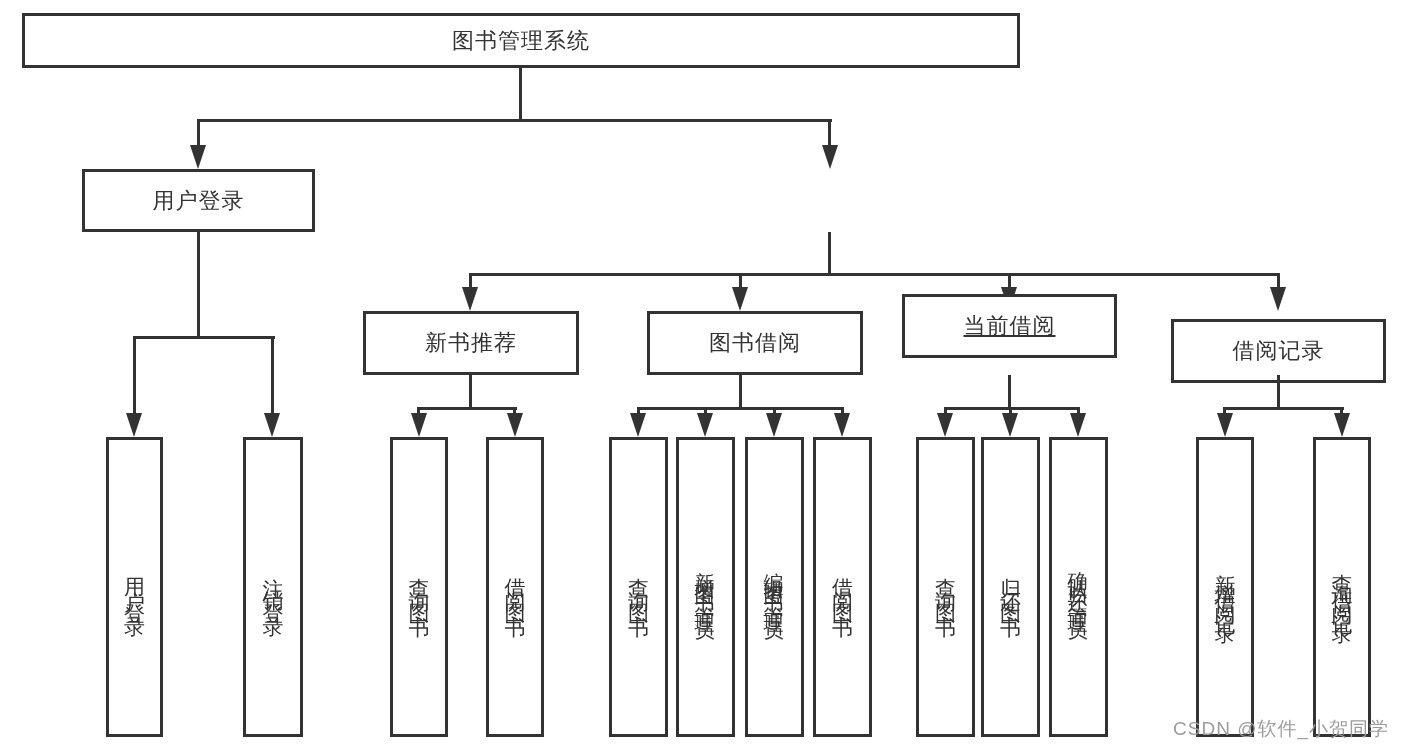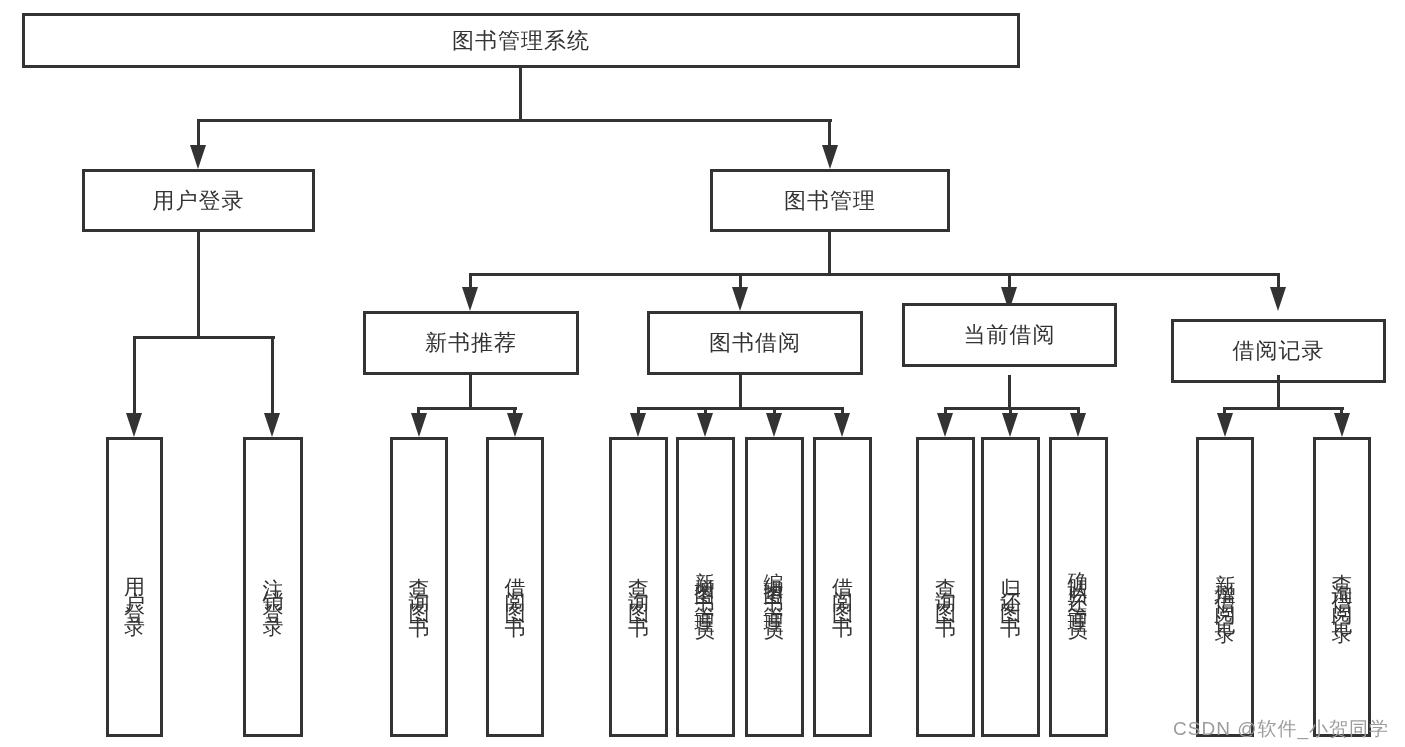--- a/index.html
+++ b/index.html
@@ -43,21 +43,20 @@
   <div class="box" style="left:22px;top:13px;width:998px;height:55px;">图书管理系统</div>
 
   <div class="vline" style="left:519px;top:68px;height:54px;"></div>
   <div class="hline" style="left:197px;top:119px;width:635px;"></div>
   <div class="vline" style="left:197px;top:119px;height:30px;"></div>
   <div class="arrow" style="left:190px;top:145px;"></div>
   <div class="vline" style="left:828px;top:119px;height:30px;"></div>
   <div class="arrow" style="left:822px;top:145px;"></div>
 
   <div class="box" style="left:82px;top:169px;width:233px;height:63px;">用户登录</div>
-  <div class="box" style="left:710px;top:169px;width:240px;height:63px;">图书管理</div>
 
   <div class="vline" style="left:197px;top:232px;height:107px;"></div>
   <div class="hline" style="left:133px;top:336px;width:142px;"></div>
   <div class="vline" style="left:133px;top:336px;height:80px;"></div>
   <div class="arrow" style="left:126px;top:413px;"></div>
   <div class="vline" style="left:271px;top:336px;height:80px;"></div>
   <div class="arrow" style="left:264px;top:413px;"></div>
 
   <div class="vline" style="left:828px;top:232px;height:44px;"></div>
   <div class="hline" style="left:469px;top:273px;width:810px;"></div>
@@ -65,21 +64,21 @@
   <div class="arrow" style="left:462px;top:287px;"></div>
   <div class="vline" style="left:739px;top:273px;height:16px;"></div>
   <div class="arrow" style="left:732px;top:287px;"></div>
   <div class="vline" style="left:1008px;top:273px;height:16px;"></div>
   <div class="arrow" style="left:1001px;top:287px;"></div>
   <div class="vline" style="left:1277px;top:273px;height:16px;"></div>
   <div class="arrow" style="left:1270px;top:287px;"></div>
 
   <div class="box" style="left:363px;top:311px;width:216px;height:64px;">新书推荐</div>
   <div class="box" style="left:647px;top:311px;width:216px;height:64px;">图书借阅</div>
-  <div class="box" style="left:902px;top:303px;width:215px;height:64px;">当前借阅</div>
+  <div class="box" style="left:902px;top:294px;width:215px;height:64px;text-decoration:underline;">当前借阅</div>
   <div class="box" style="left:1171px;top:311px;width:215px;height:64px;margin-top:8px;">借阅记录</div>
 
   <div class="vline" style="left:469px;top:375px;height:35px;"></div>
   <div class="hline" style="left:418px;top:407px;width:99px;"></div>
   <div class="vline" style="left:417px;top:407px;height:10px;"></div>
   <div class="arrow" style="left:411px;top:413px;"></div>
   <div class="vline" style="left:513px;top:407px;height:10px;"></div>
   <div class="arrow" style="left:507px;top:413px;"></div>
 
   <div class="vline" style="left:739px;top:375px;height:35px;"></div>

